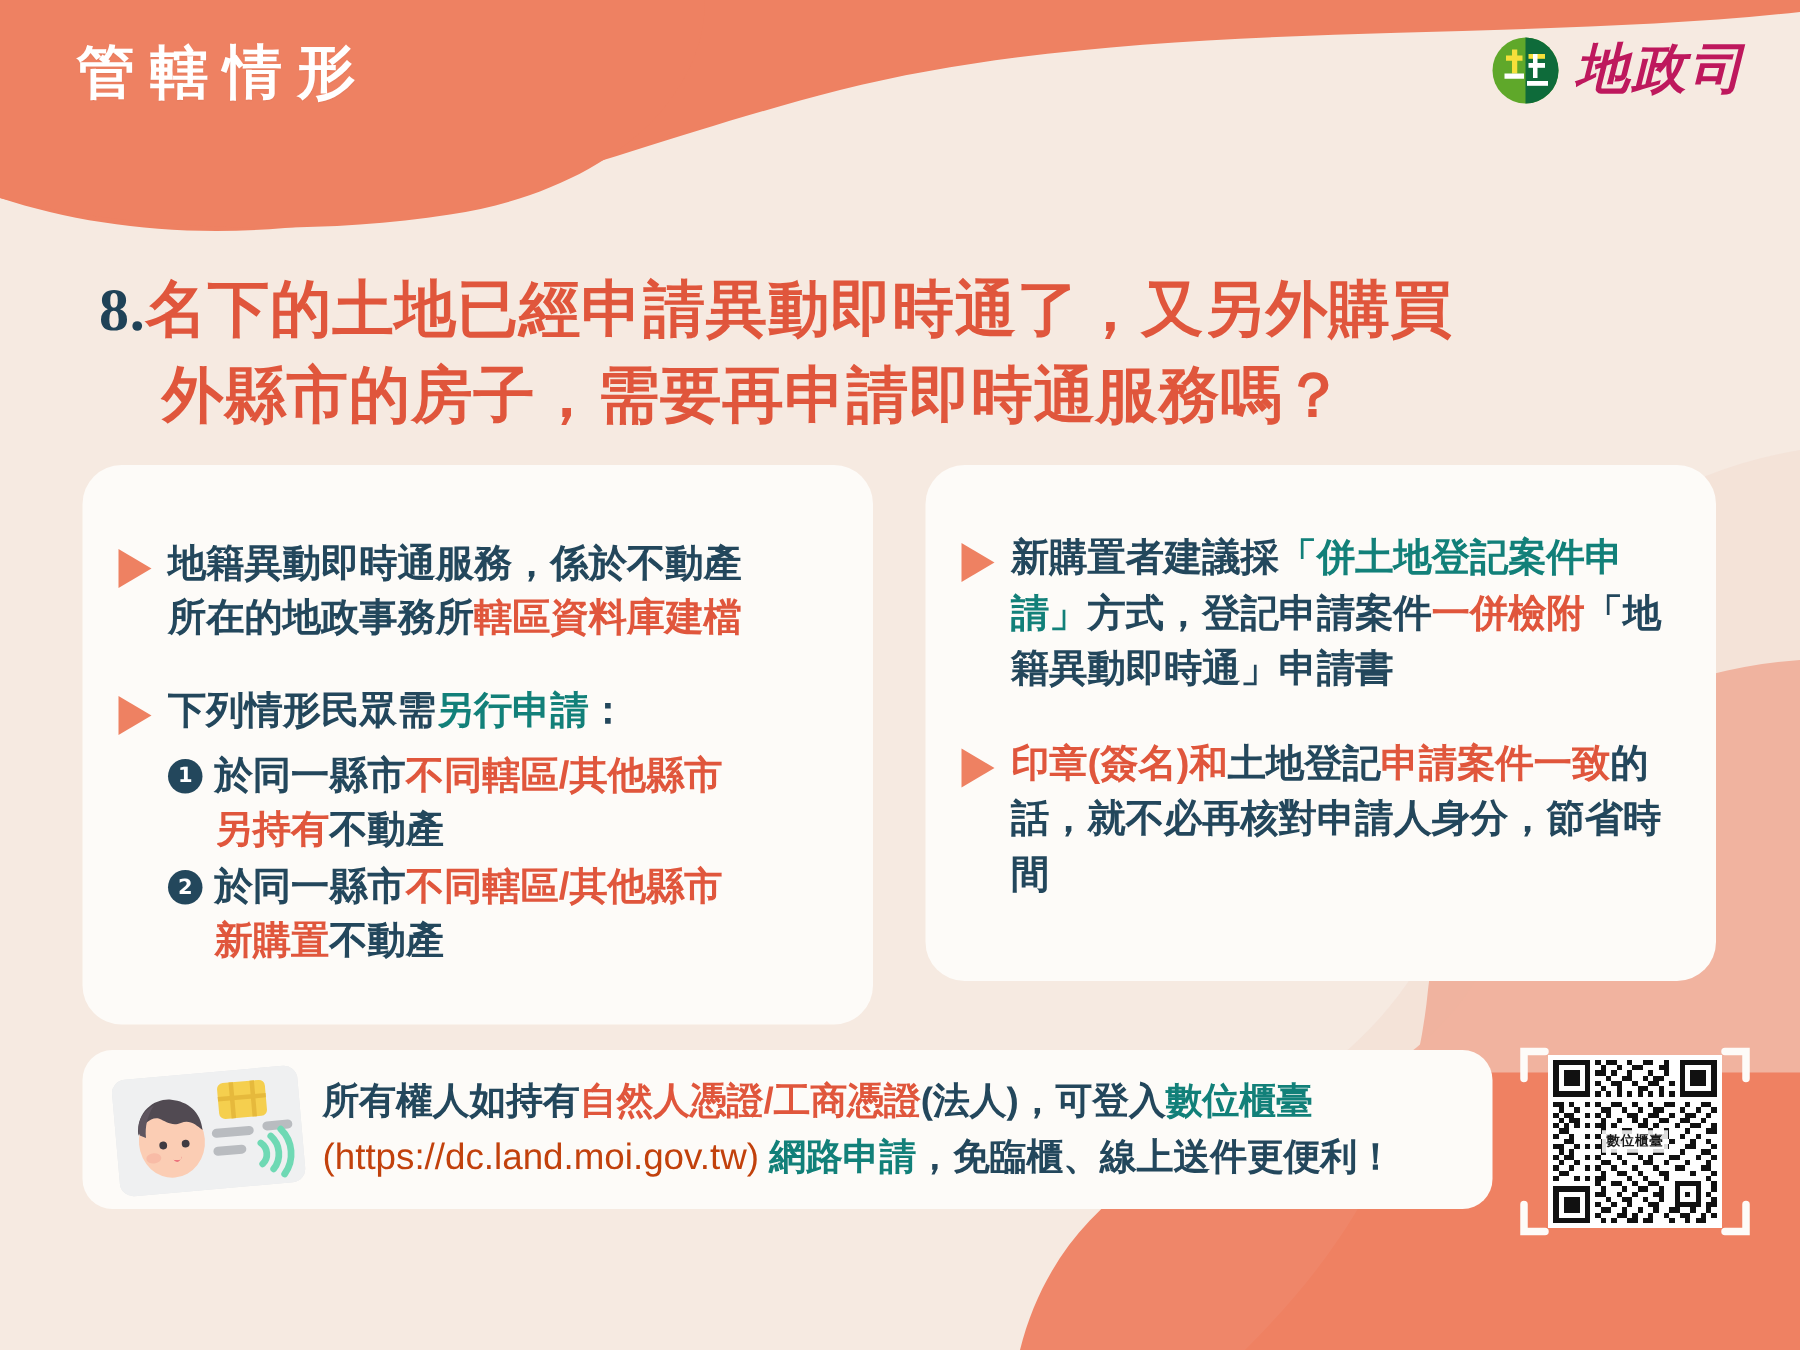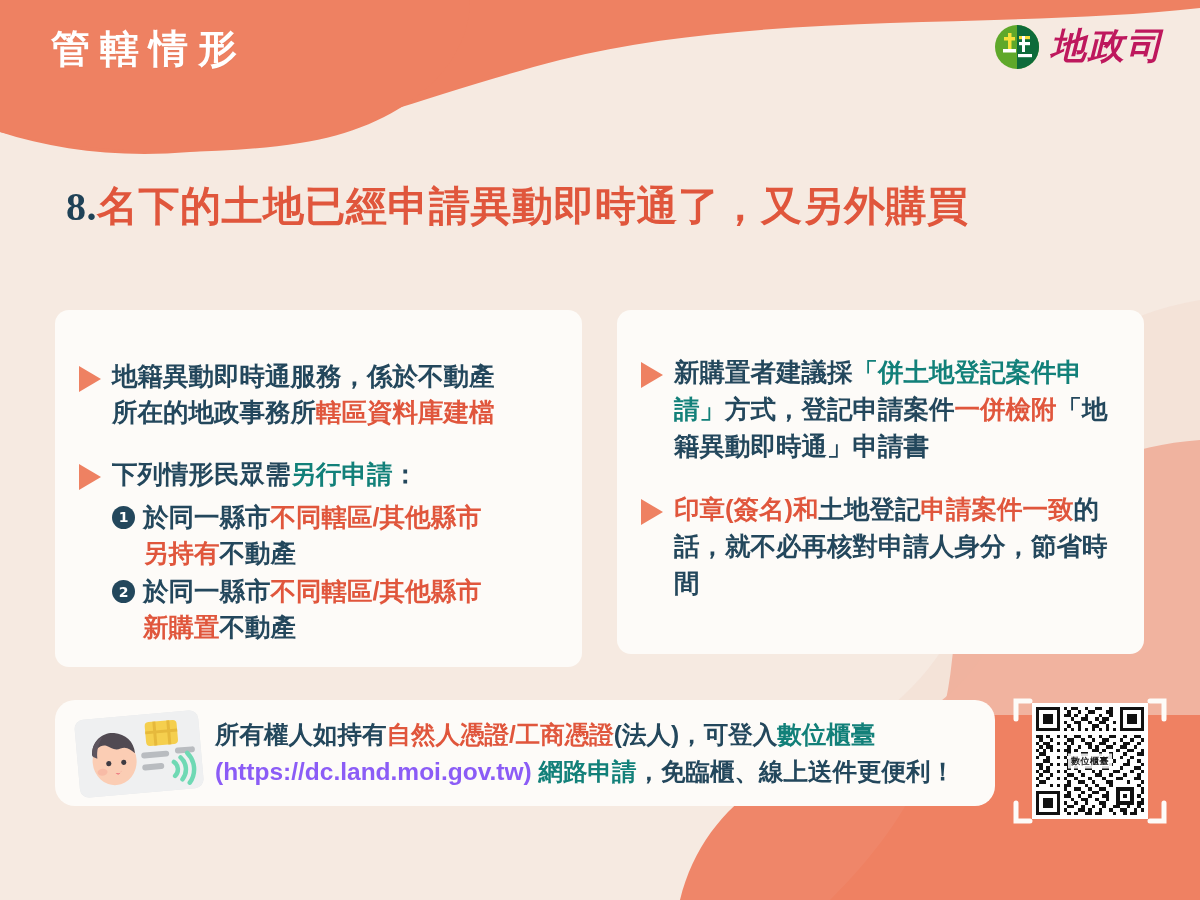--- a/index.html
+++ b/index.html
@@ -50,24 +50,24 @@
     font-size:40px; font-weight:bold;
   }
 
   
   .cards {
     position:absolute; top:310px; left:55px; width:1090px; z-index:3;
     display:flex; gap:35px; align-items:flex-start;
   }
   .card {
     background:#fdfbf8;
-    border-radius:14px;
+    border-radius:26px;
     width:527px;
     min-height:344px;
-    padding:48px 26px 22px 24px;
+    padding:48px 26px 38px 24px;
   }
   .card.right { min-height:344px; padding-top:44px; }
 
   .bullet {
     display:flex; align-items:flex-start; gap:11px;
     margin-bottom:22px;
   }
   .bullet:last-child { margin-bottom:0; }
   .tri {
     flex:0 0 auto; margin-top:8px;
@@ -102,21 +102,21 @@
 
   
   .footer {
     position:absolute; left:55px; top:700px; width:940px; height:106px; z-index:3;
     background:#fdfbf8; border-radius:20px;
     display:flex; align-items:center; padding:0 20px 0 14px;
   }
   .idcard-icon { flex:0 0 auto; width:140px; height:104px; }
   .footer-text { margin-left:6px; }
   .f-line { font-size:24.5px; line-height:1.52; color:#23475c; font-weight:bold; white-space:nowrap; }
-  .url { font-family:"Liberation Sans","DejaVu Sans",sans-serif; font-weight:bold; color:#8b5cf6; }
+  .url { font-family:"Liberation Sans","DejaVu Sans",sans-serif; font-weight:normal; color:#c2410c; }
 
   
   .qr-wrap {
     position:absolute; left:1012px; top:697px; width:156px; height:128px; z-index:3;
   }
   .qr-frame { position:absolute; inset:0; }
   .qr-img { position:absolute; left:12px; top:6px; width:132px; height:116px; }
   .qr-center-label {
     position:absolute; left:50%; top:50%; transform:translate(-50%,-50%);
     font-size:9px; font-weight:bold; color:#1b1b1b;
@@ -152,20 +152,21 @@
       <rect x="25" y="18" width="11" height="3.2" fill="#ffffff"></rect>
       <rect x="28" y="12" width="3" height="16" fill="#ffffff"></rect>
       <rect x="24" y="30" width="14" height="3.2" fill="#ffffff"></rect>
     </svg>
     <span class="brand-name">地政司</span>
   </div>
 </div>
 
 <div class="question">
   <div class="q-line l1"><span class="q-num">8.</span><span>名下的土地已經申請異動即時通了，又另外購買</span></div>
+  <div class="q-line">外縣市的房子，需要再申請即時通服務嗎？</div>
 </div>
 
 <div class="cards">
 
   <div class="card left">
 
     <div class="bullet-group">
       <div class="bullet">
         <span class="tri"></span>
         <div class="btext">

